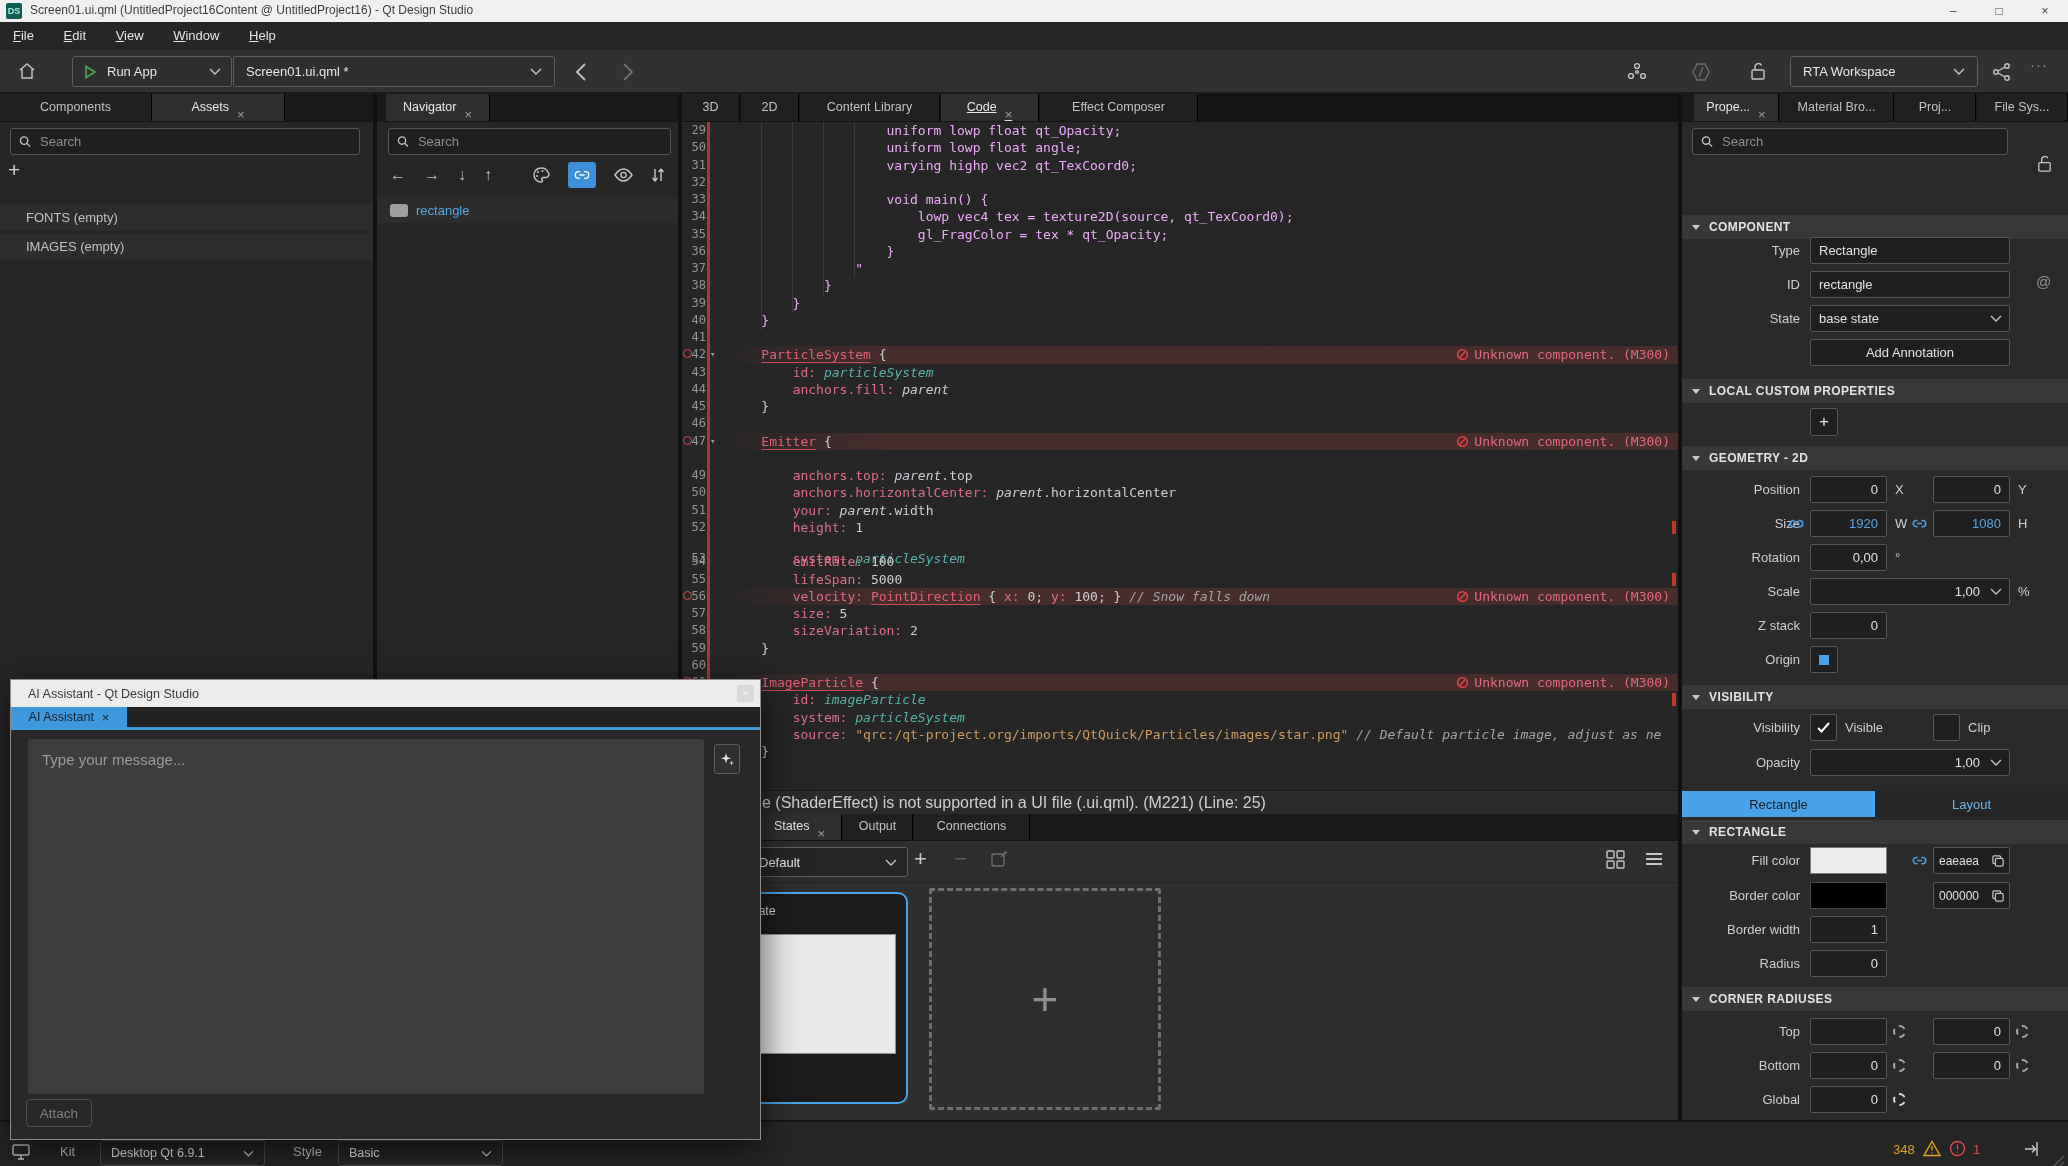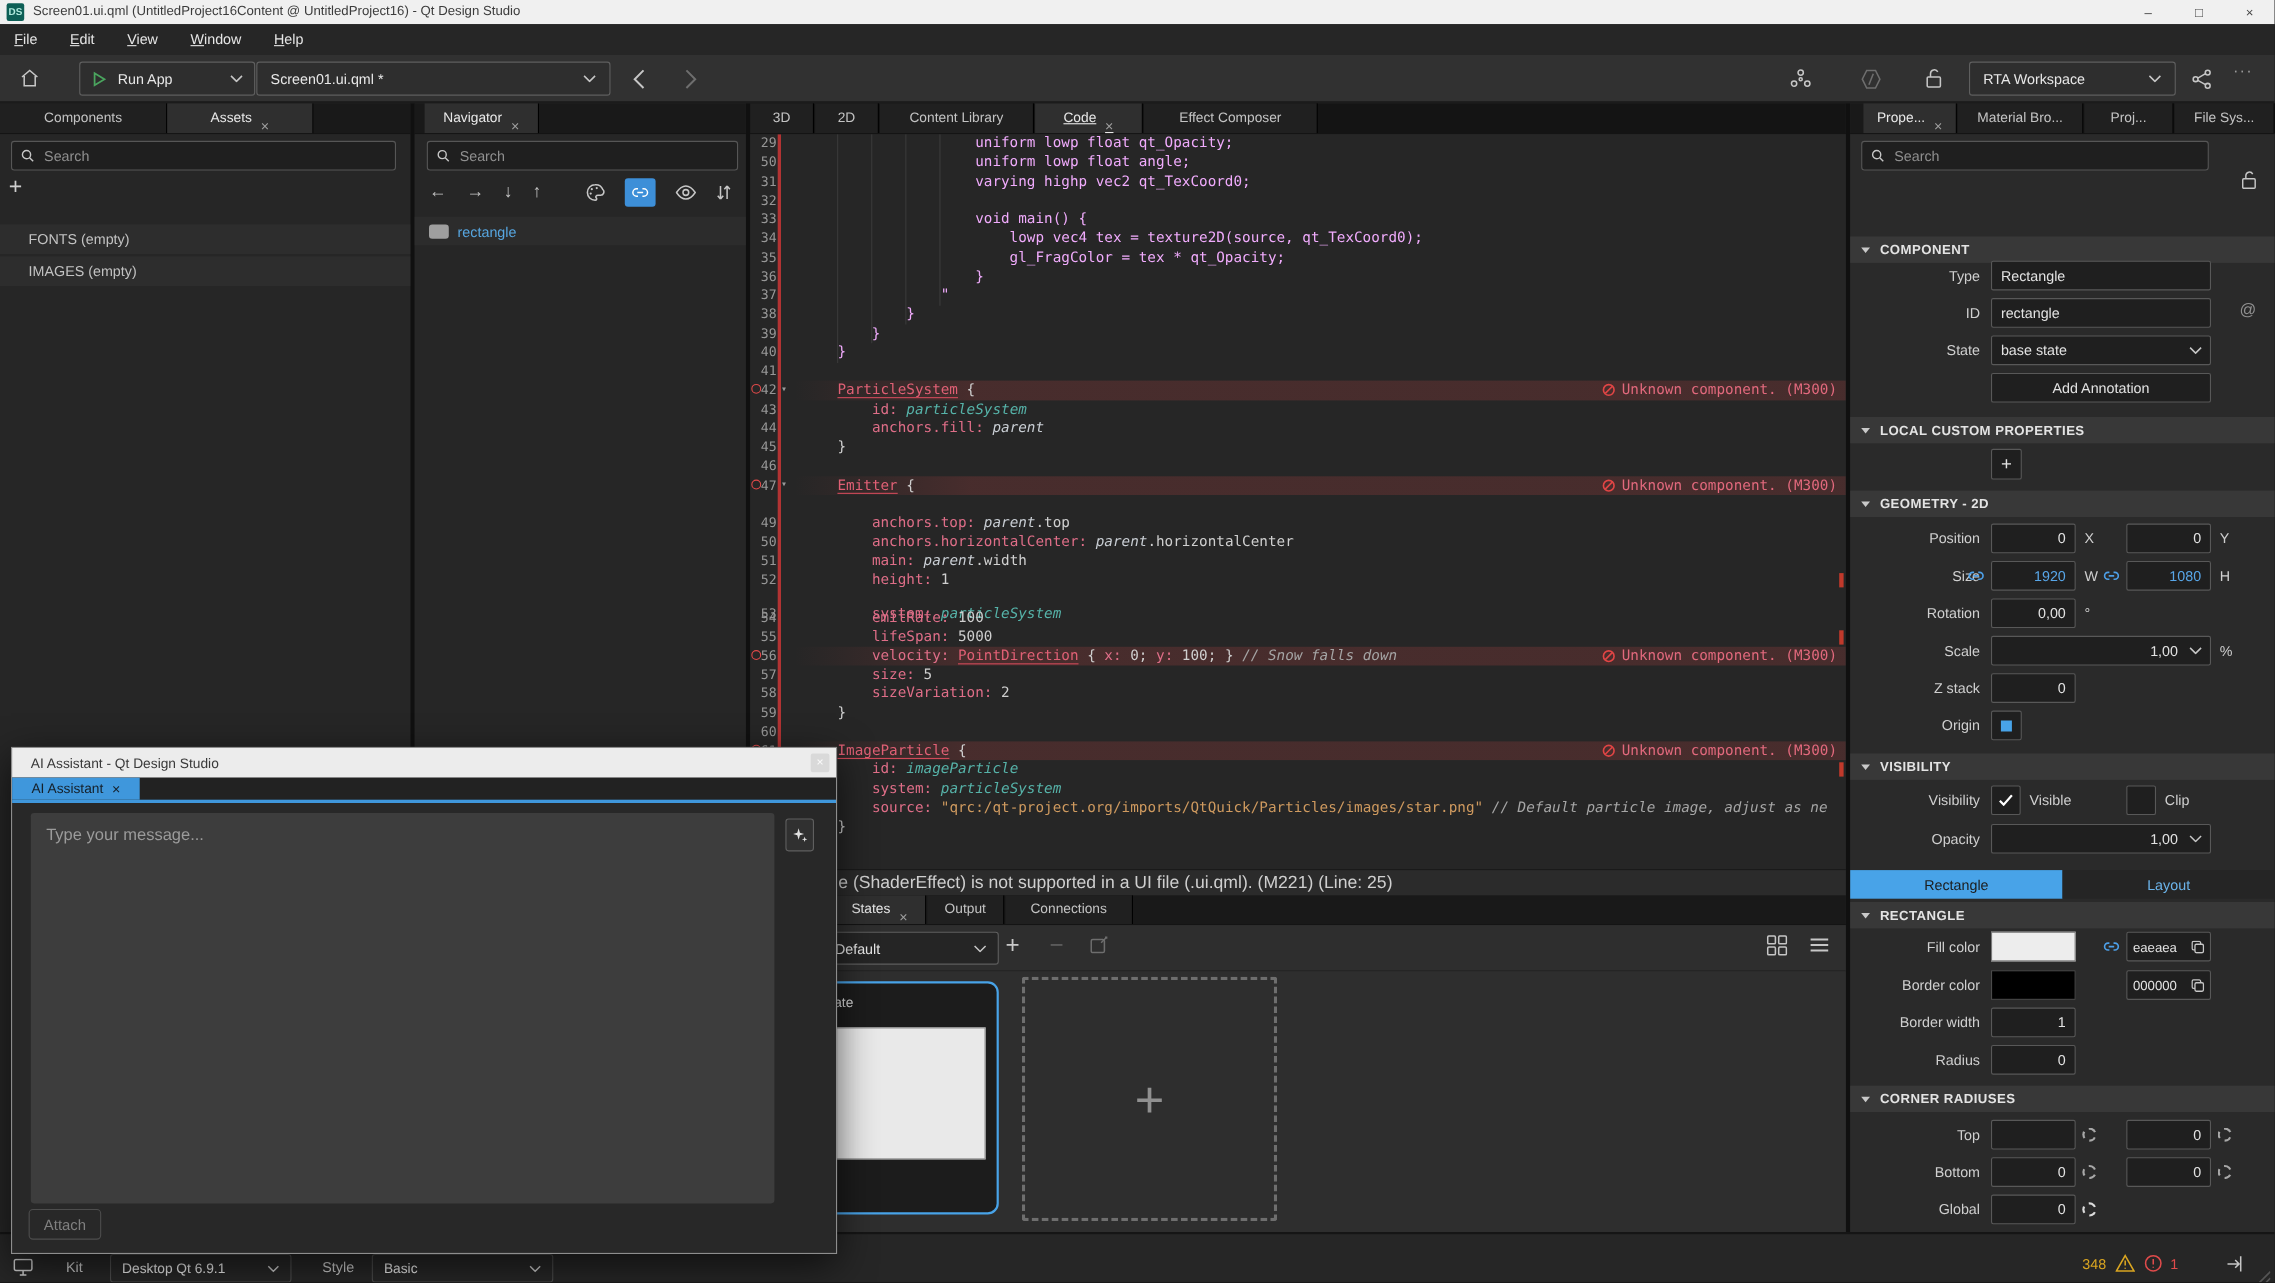--- a/index.html
+++ b/index.html
@@ -379,21 +379,21 @@
       <div class="code-row" style="top: 345px;">
         <span class="lno">49</span>
         <pre class="src"><span class="tk-n">        </span><span class="tk-p">anchors.top:</span><span class="tk-n"> </span><span class="tk-v">parent</span><span class="tk-n">.top</span></pre>
       </div>
       <div class="code-row" style="top: 362.25px;">
         <span class="lno">50</span>
         <pre class="src"><span class="tk-n">        </span><span class="tk-p">anchors.horizontalCenter:</span><span class="tk-n"> </span><span class="tk-v">parent</span><span class="tk-n">.horizontalCenter</span></pre>
       </div>
       <div class="code-row" style="top: 379.5px;">
         <span class="lno">51</span>
-        <pre class="src"><span class="tk-n">        </span><span class="tk-p">main:</span><span class="tk-n"> </span><span class="tk-v">parent</span><span class="tk-n">.width</span></pre>
+        <pre class="src"><span class="tk-n">        </span><span class="tk-p">your:</span><span class="tk-n"> </span><span class="tk-v">parent</span><span class="tk-n">.width</span></pre>
       </div>
       <div class="code-row" style="top: 396.75px;">
         <span class="lno">52</span>
         <pre class="src"><span class="tk-n">        </span><span class="tk-p">height:</span><span class="tk-n"> 1</span></pre>
         <span class="mark"></span>
       </div>
       <div class="code-row" style="top: 391px; margin-top: 37px;">
         <span class="lno">53</span>
         <pre class="src"><span class="tk-n">        </span><span class="tk-p">system:</span><span class="tk-n"> </span><span class="tk-i">particleSystem</span></pre>
       </div>

